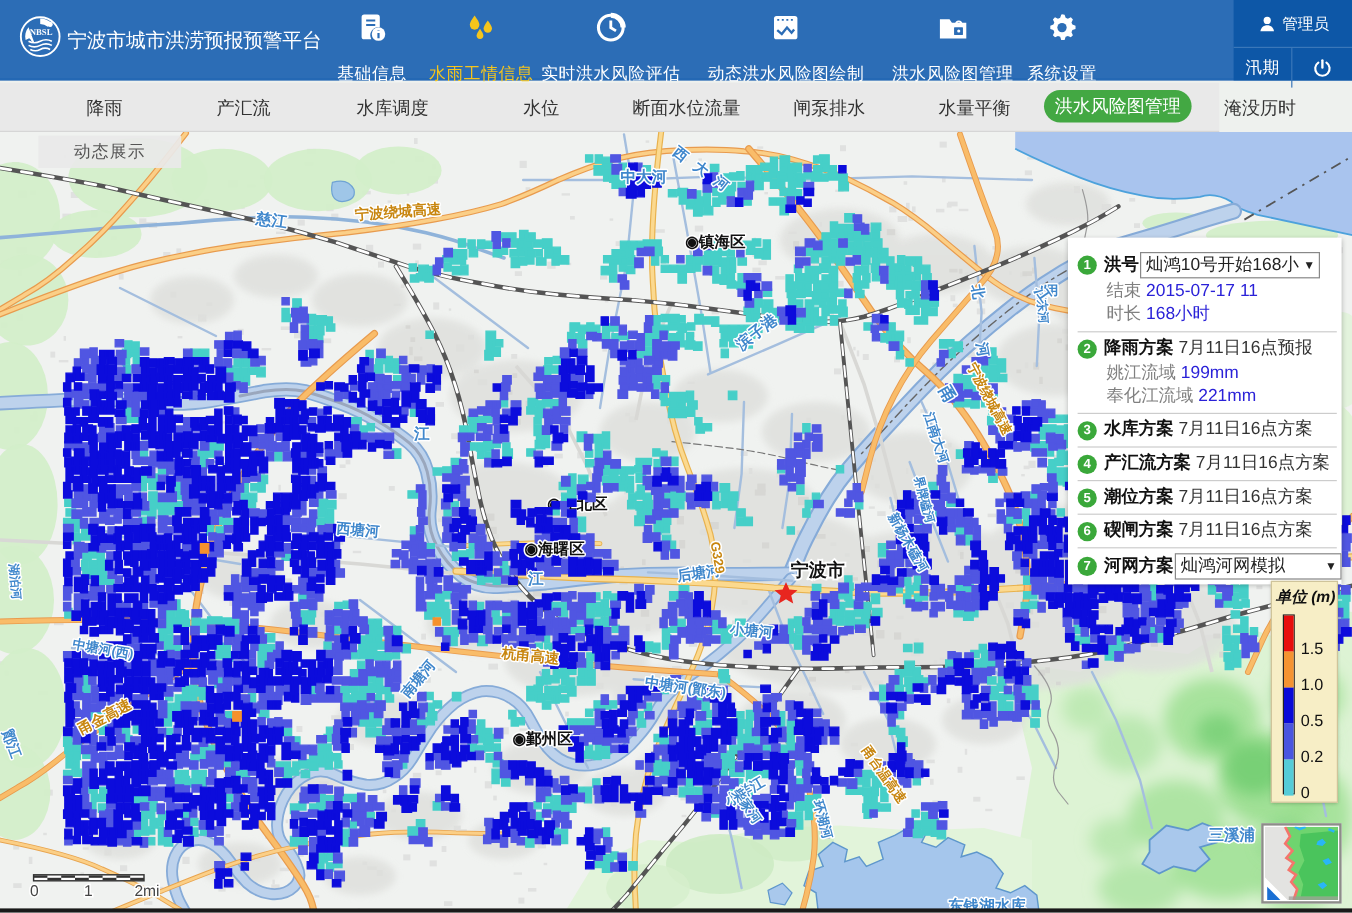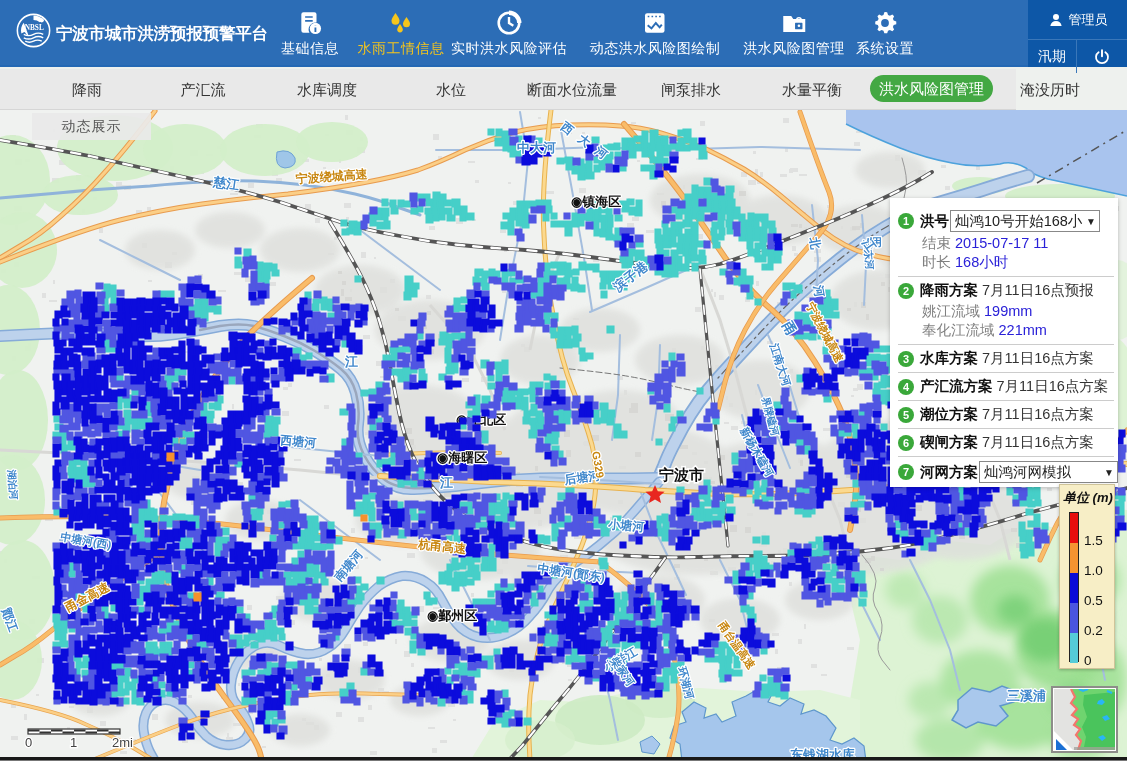--- a/index.html
+++ b/index.html
@@ -1,23 +1,23 @@
 <!DOCTYPE html>
 <html><head><meta charset="utf-8">
 <style>
 *{margin:0;padding:0;box-sizing:border-box}
 html,body{width:1127px;height:761px;overflow:hidden;font-family:"Liberation Sans",sans-serif}
 #app{position:relative;width:1127px;height:761px;background:#eef1ee}
 
 #hdr{position:absolute;left:0;top:0;width:1127px;height:67px;background:#2c6db6;border-bottom:2px solid #2468b4}
 #logo{position:absolute;left:16px;top:13px;width:35px;height:35px}
-#title{position:absolute;left:56px;top:23px;color:#fff;font-size:16.5px;font-weight:bold;letter-spacing:-.2px;white-space:nowrap}
+#title{position:absolute;left:56px;top:23px;color:#fff;font-size:16.5px;font-weight:normal;letter-spacing:-.2px;white-space:nowrap}
 .nav{position:absolute;top:0;height:67px;text-align:center;color:#fff;font-size:14px;transform:translateX(-50%);white-space:nowrap}
 .nav .ic{height:28px;margin-top:9px;display:flex;align-items:center;justify-content:center}
-.nav .tx{margin-top:3px;letter-spacing:.5px}
+.nav .tx{margin-top:16px;letter-spacing:.5px}
 .nav.act{color:#f5c51c}
 #ubox{position:absolute;right:0;top:0;width:99px;height:67px;background:#0d57a7}
 #ubox .r1{height:40px;border-bottom:1px solid #3a77b9;display:flex;align-items:center;justify-content:center;color:#fff;font-size:13px;gap:5px}
 #ubox .r2{height:33px;display:flex;color:#fff}
 #ubox .c1{width:49px;border-right:1px solid #3a77b9;display:flex;align-items:center;justify-content:center;font-size:14px}
 #ubox .c2{flex:1;display:flex;align-items:center;justify-content:center}
 
 #nav2{position:absolute;left:0;top:69px;width:1016px;height:41px;background:#e9e9e9;border-bottom:1px solid #d6d6d6}
 .tab{position:absolute;top:12px;font-size:15px;color:#333;transform:translateX(-50%);white-space:nowrap}
 #pill{position:absolute;left:870px;top:6px;width:123px;height:27px;background:#43a843;border-radius:14px;color:#fff;font-size:15px;text-align:center;line-height:27px;transform:none}

